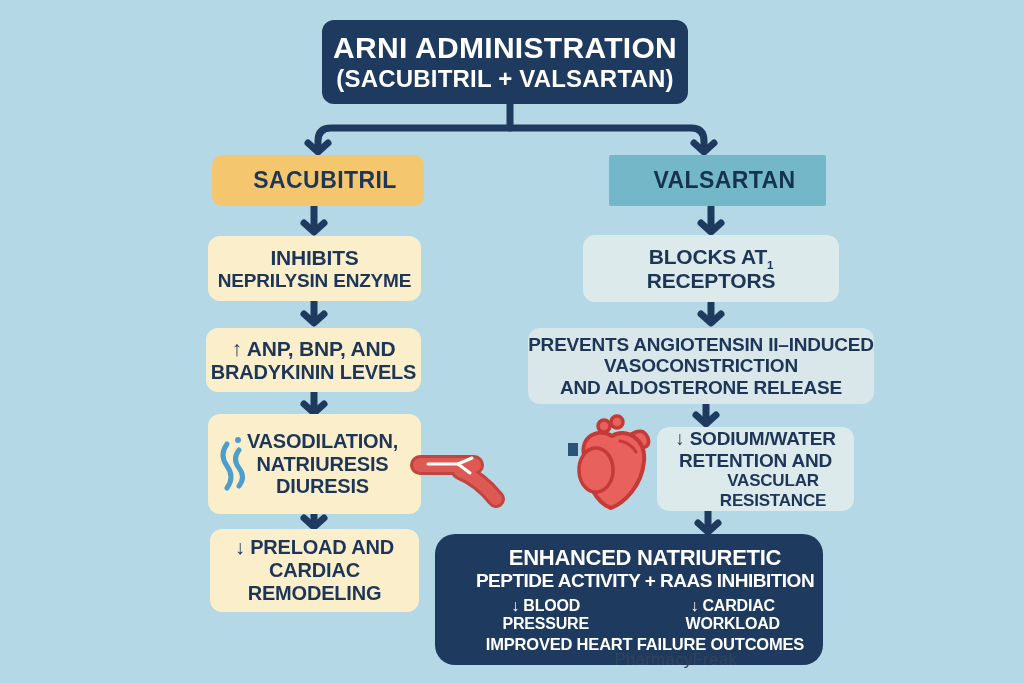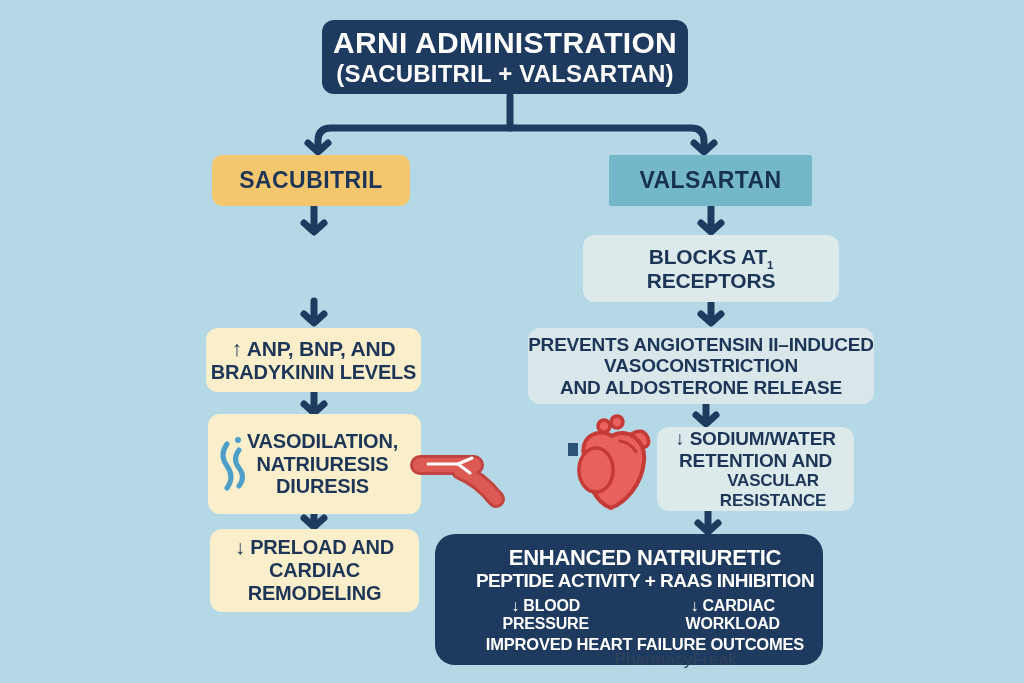--- a/index.html
+++ b/index.html
@@ -16,21 +16,21 @@
     text-align:center; line-height:1.14; letter-spacing:-0.2px;
   }
   .navy{background:#1e3a5e; color:#ffffff;}
   .amber{background:#f4c76e;}
   .cream{background:#faeecb;}
   .teal{background:#74b7c8; color:#16324f;}
   .pale{background:#dceaec;}
   .pale2{background:#d9e7ea;}
   .title-line1{font-size:30px; letter-spacing:0.3px;}
   .title-line2{font-size:24px; letter-spacing:0.2px;}
-  .hdr{font-size:23px; letter-spacing:0.4px;}
+  .hdr{font-size:23px; letter-spacing:0.4px;padding-left:14px;}
   .t21{font-size:21px;} .t20{font-size:20px;} .t19{font-size:19px;} .t17{font-size:17px;padding-left:35px;}
   .icon-layer{position:absolute; z-index:3; pointer-events:none;}
   sub{font-size:0.55em; line-height:0;}
   .outcome-main1{font-size:22px; letter-spacing:-0.3px;}
   .outcome-main2{font-size:19px; letter-spacing:-0.5px;}
   .outcome-subrow{display:flex; gap:18px; justify-content:center; font-size:16px; margin-top:5px;}
   .outcome-final{font-size:16.5px; margin-top:2px;}
   .watermark{
     position:absolute; z-index:2; left:437px; top:650px; width:300px;
     text-align:right; font-weight:normal; font-size:17px; color:#31445c; letter-spacing:0.2px;
@@ -81,29 +81,33 @@
         <path d="M706 405 V416"></path>
           <path d="M696 415 L706 424 L716 415"></path>
       </g>
       <g>
         <path d="M708 511 V524"></path>
           <path d="M698 523 L708 532 L718 523"></path>
       </g>
     </g>
   </svg>
 
-  <div class="box navy" style="left:322px; top:20px; width:366px; height:74px;">
+  <div class="box navy" style="left:322px; top:20px; width:366px; height:84px;">
     <div class="title-line1">ARNI ADMINISTRATION</div>
     <div class="title-line2">(SACUBITRIL + VALSARTAN)</div>
   </div>
 
   <div class="box amber hdr" style="left:212px; top:155px; width:198px; height:51px; border-radius:10px;">
     <div>SACUBITRIL</div>
   </div>
 
+  <div class="box cream" style="left:208px; top:236px; width:213px; height:65px;">
+    <div class="t21">INHIBITS</div>
+    <div class="t19">NEPRILYSIN ENZYME</div>
+  </div>
 
   <div class="box cream" style="left:206px; top:328px; width:215px; height:64px;">
     <div class="t21">↑ ANP, BNP, AND</div>
     <div class="t20">BRADYKININ LEVELS</div>
   </div>
 
   <div class="box cream" style="left:208px; top:414px; width:213px; height:100px;">
     <svg class="icon-layer" style="left:8px; top:20px;" width="32" height="62" viewBox="0 0 32 62">
       <g stroke="#4d9fca" stroke-width="5" fill="none" stroke-linecap="round">
         <path d="M11 10 q-8 11 0 22 q8 11 0 22"></path>

